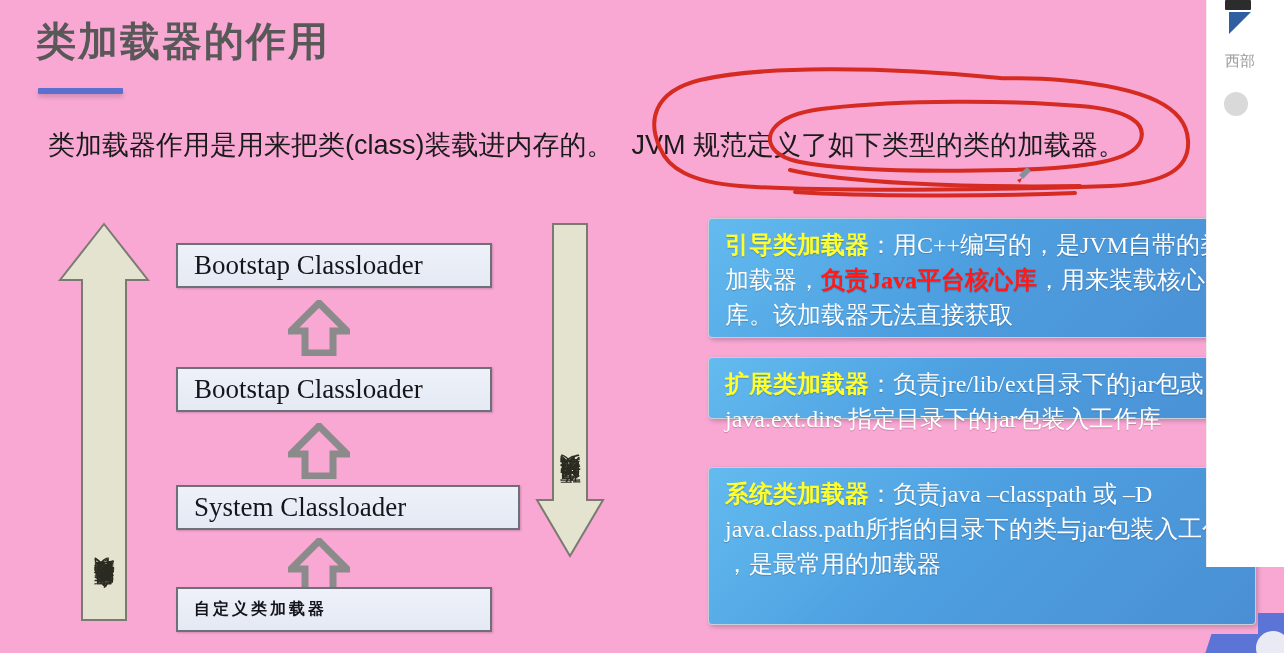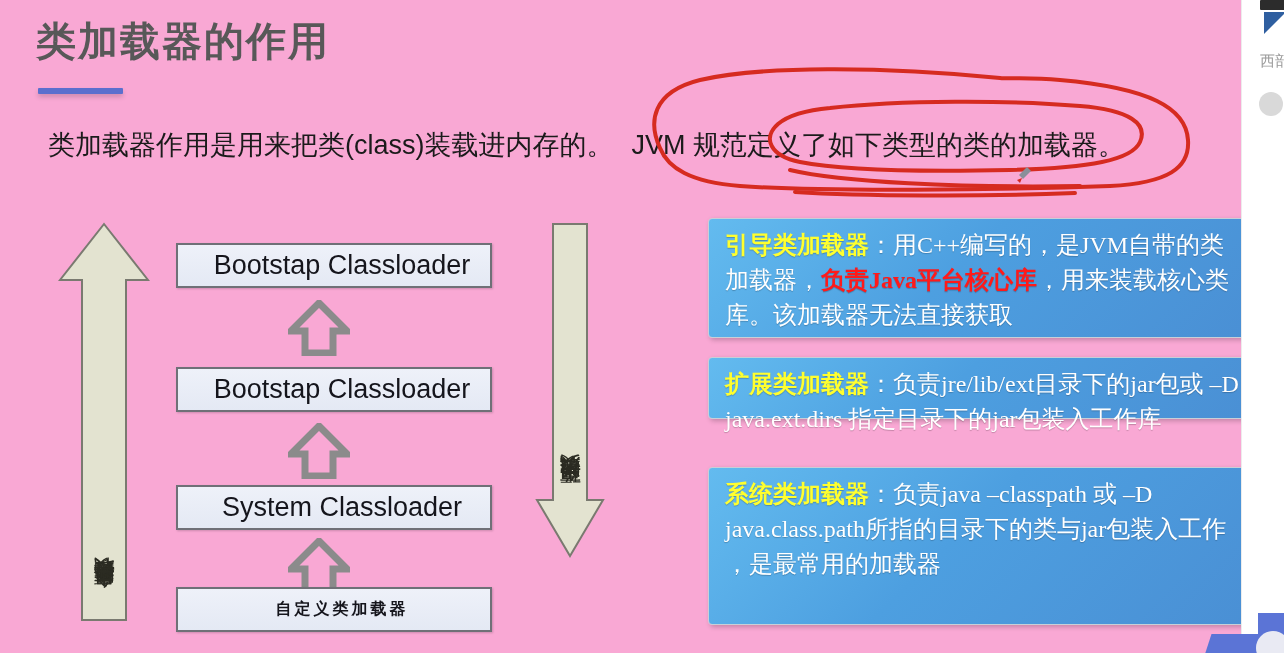--- a/index.html
+++ b/index.html
@@ -57,32 +57,31 @@
     letter-spacing: 0px;
   }
   #intro-line .seg2 { margin-left: 18px; }
 
   
   .cl-box {
     position: absolute;
     background: linear-gradient(180deg,#eef1f9 0%, #e4e9f4 100%);
     border: 2px solid #6f7077;
     box-sizing: border-box;
-    font-family: Liberation Sans, sans-serif;
+    font-family: Liberation Serif, serif;
     font-size: 27px;
     color: #15151c;
     display: flex;
     align-items: center;
     padding-left: 16px;
     box-shadow: 1px 1px 2px rgba(0,0,0,0.18);
-    justify-content: center;
   }
   #box-bootstrap  { left: 176px; top: 243px; width: 316px; height: 45px; }
   #box-extension  { left: 176px; top: 367px; width: 316px; height: 45px; }
-  #box-system     { left: 176px; top: 485px; width: 316px; height: 45px; }
+  #box-system     { left: 176px; top: 485px; width: 344px; height: 45px; }
   #box-custom     {
     left: 176px; top: 587px; width: 316px; height: 45px;
     font-weight: bold; font-size: 16px; letter-spacing: 3px;
   }
 
   
   .up-arrow {
     position: absolute;
     width: 62px; height: 56px;
   }
@@ -143,24 +142,25 @@
   #info-box-2 { left: 708px; top: 357px; width: 548px; height: 62px; }
   #info-box-3 { left: 708px; top: 467px; width: 548px; height: 158px; }
 
   .hl-yellow { color: #ffff2e; font-weight: bold; }
   .hl-red    { color: #ff1a1a; font-weight: bold; }
 
   
   #right-rail {
     position: absolute;
     right: 0; top: 0;
-    width: 42px; height: 653px;
+    width: 42px; height: 567px;
     background: #ffffff;
     border-left: 1px solid #ececec;
     overflow: hidden;
+    padding-left: 35px;
   }
   #rail-logo {
     position: absolute;
     left: 18px; top: 0px;
     width: 26px; height: 10px;
     background: #2c2c2c;
     border-radius: 1px;
   }
   #rail-triangle {
     position: absolute;

